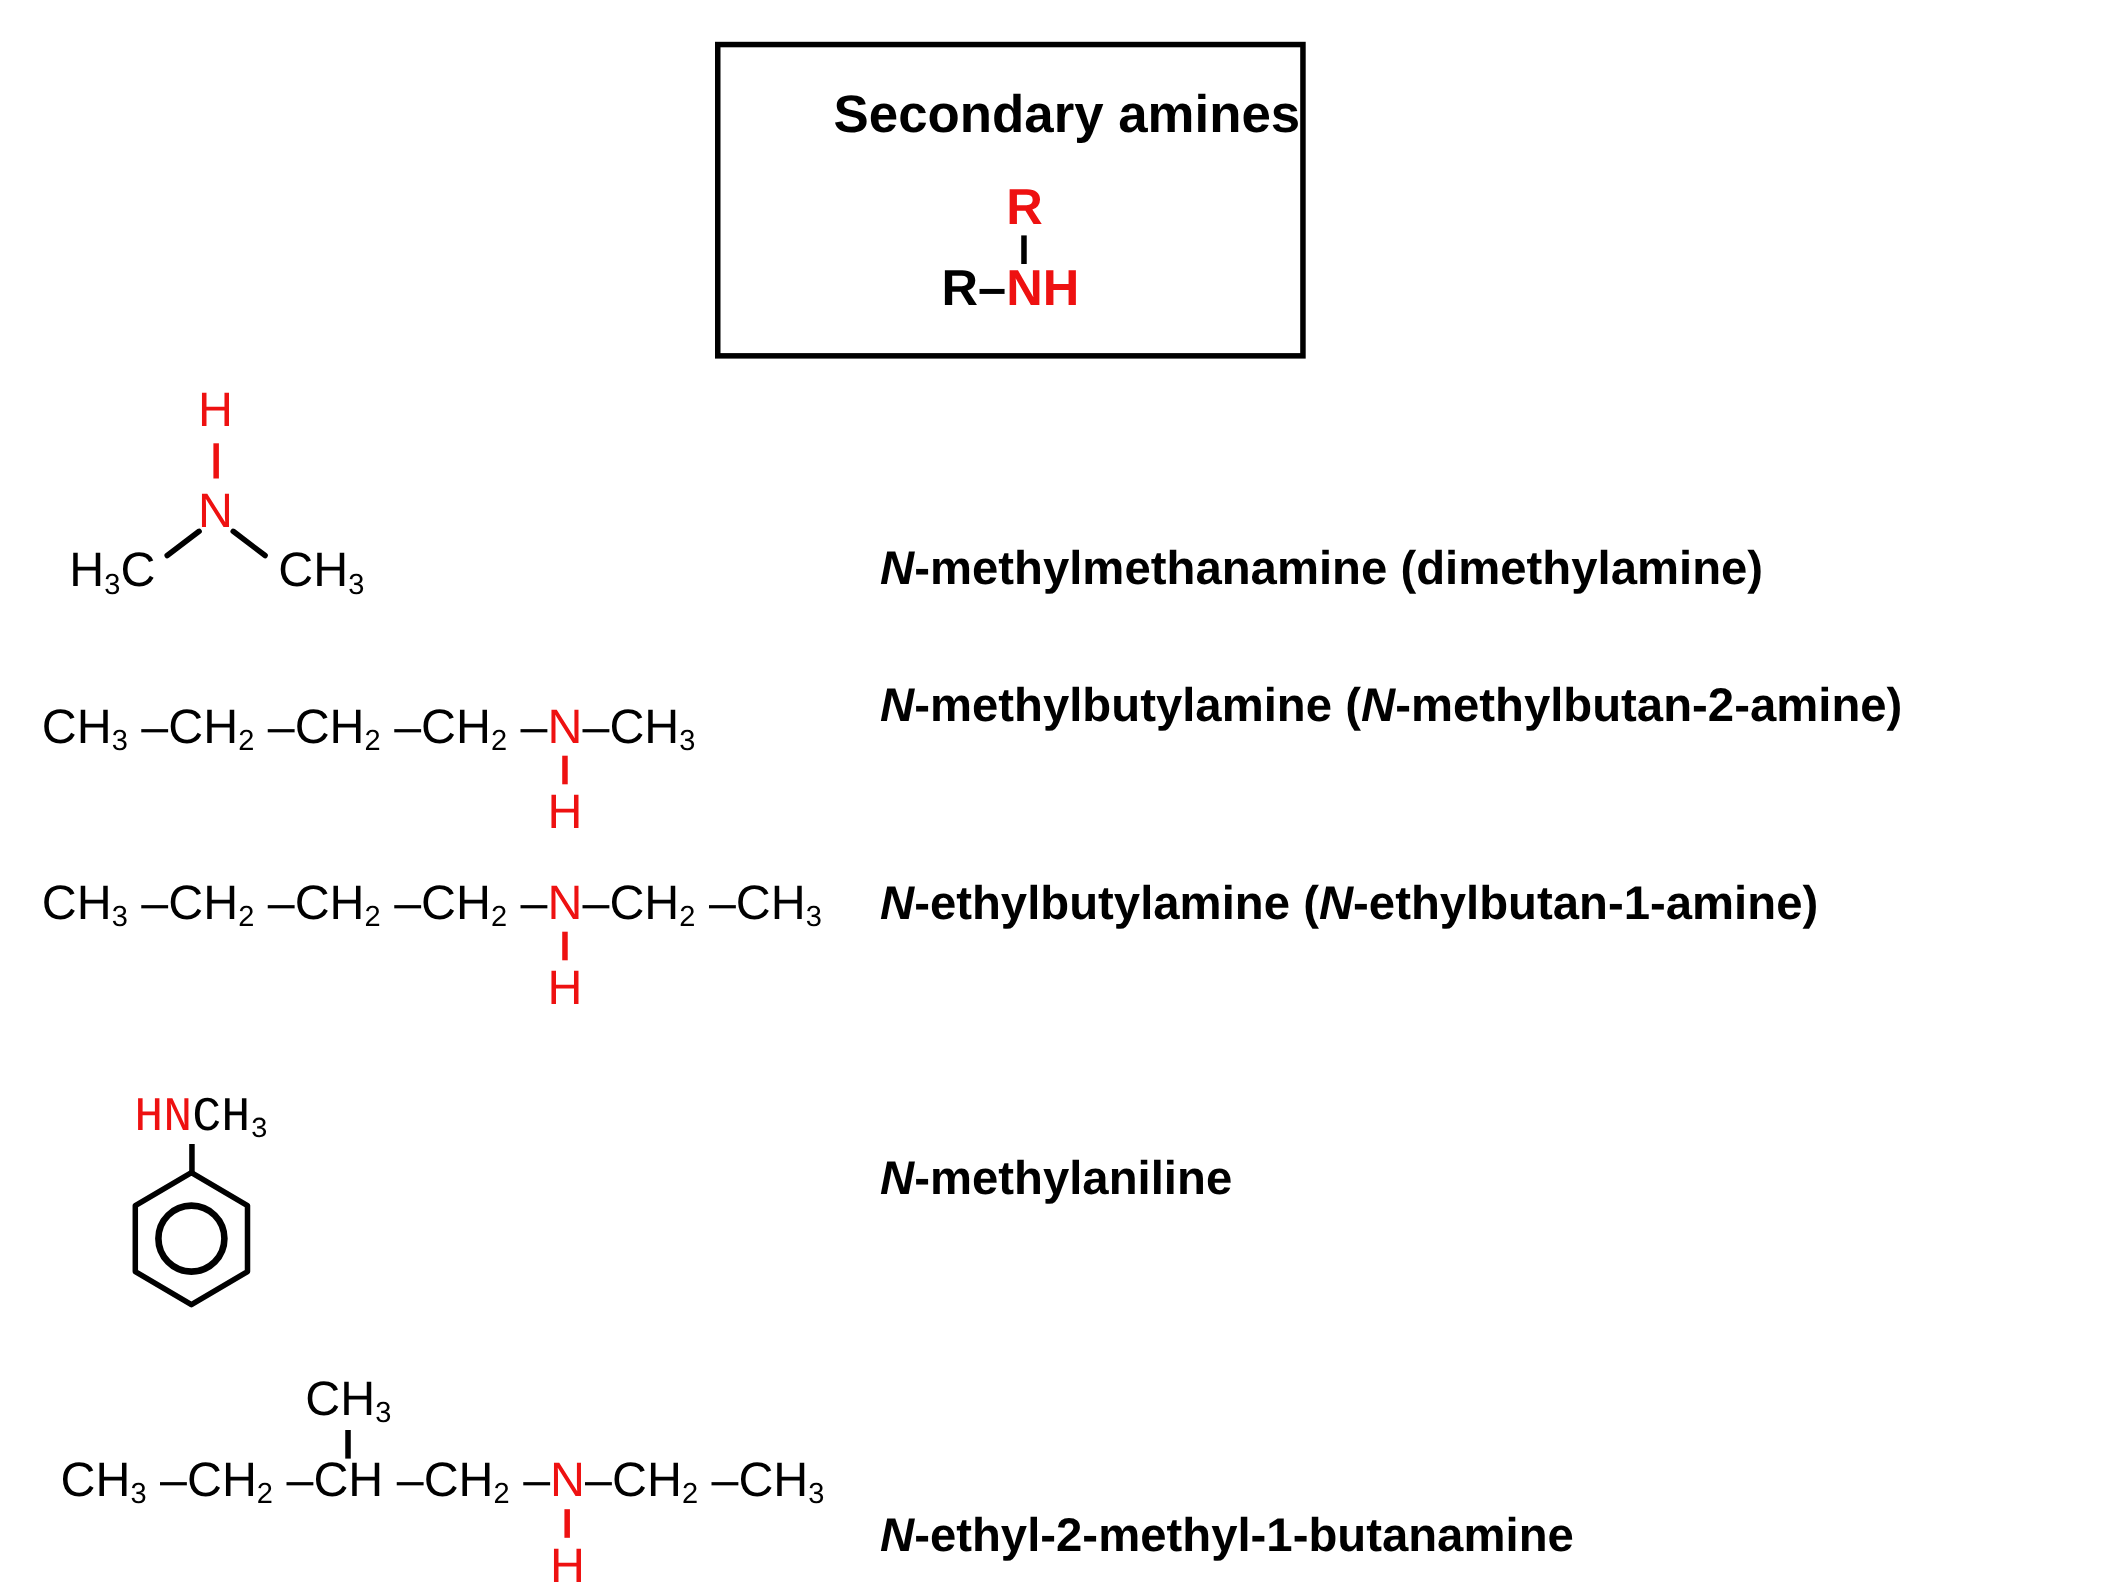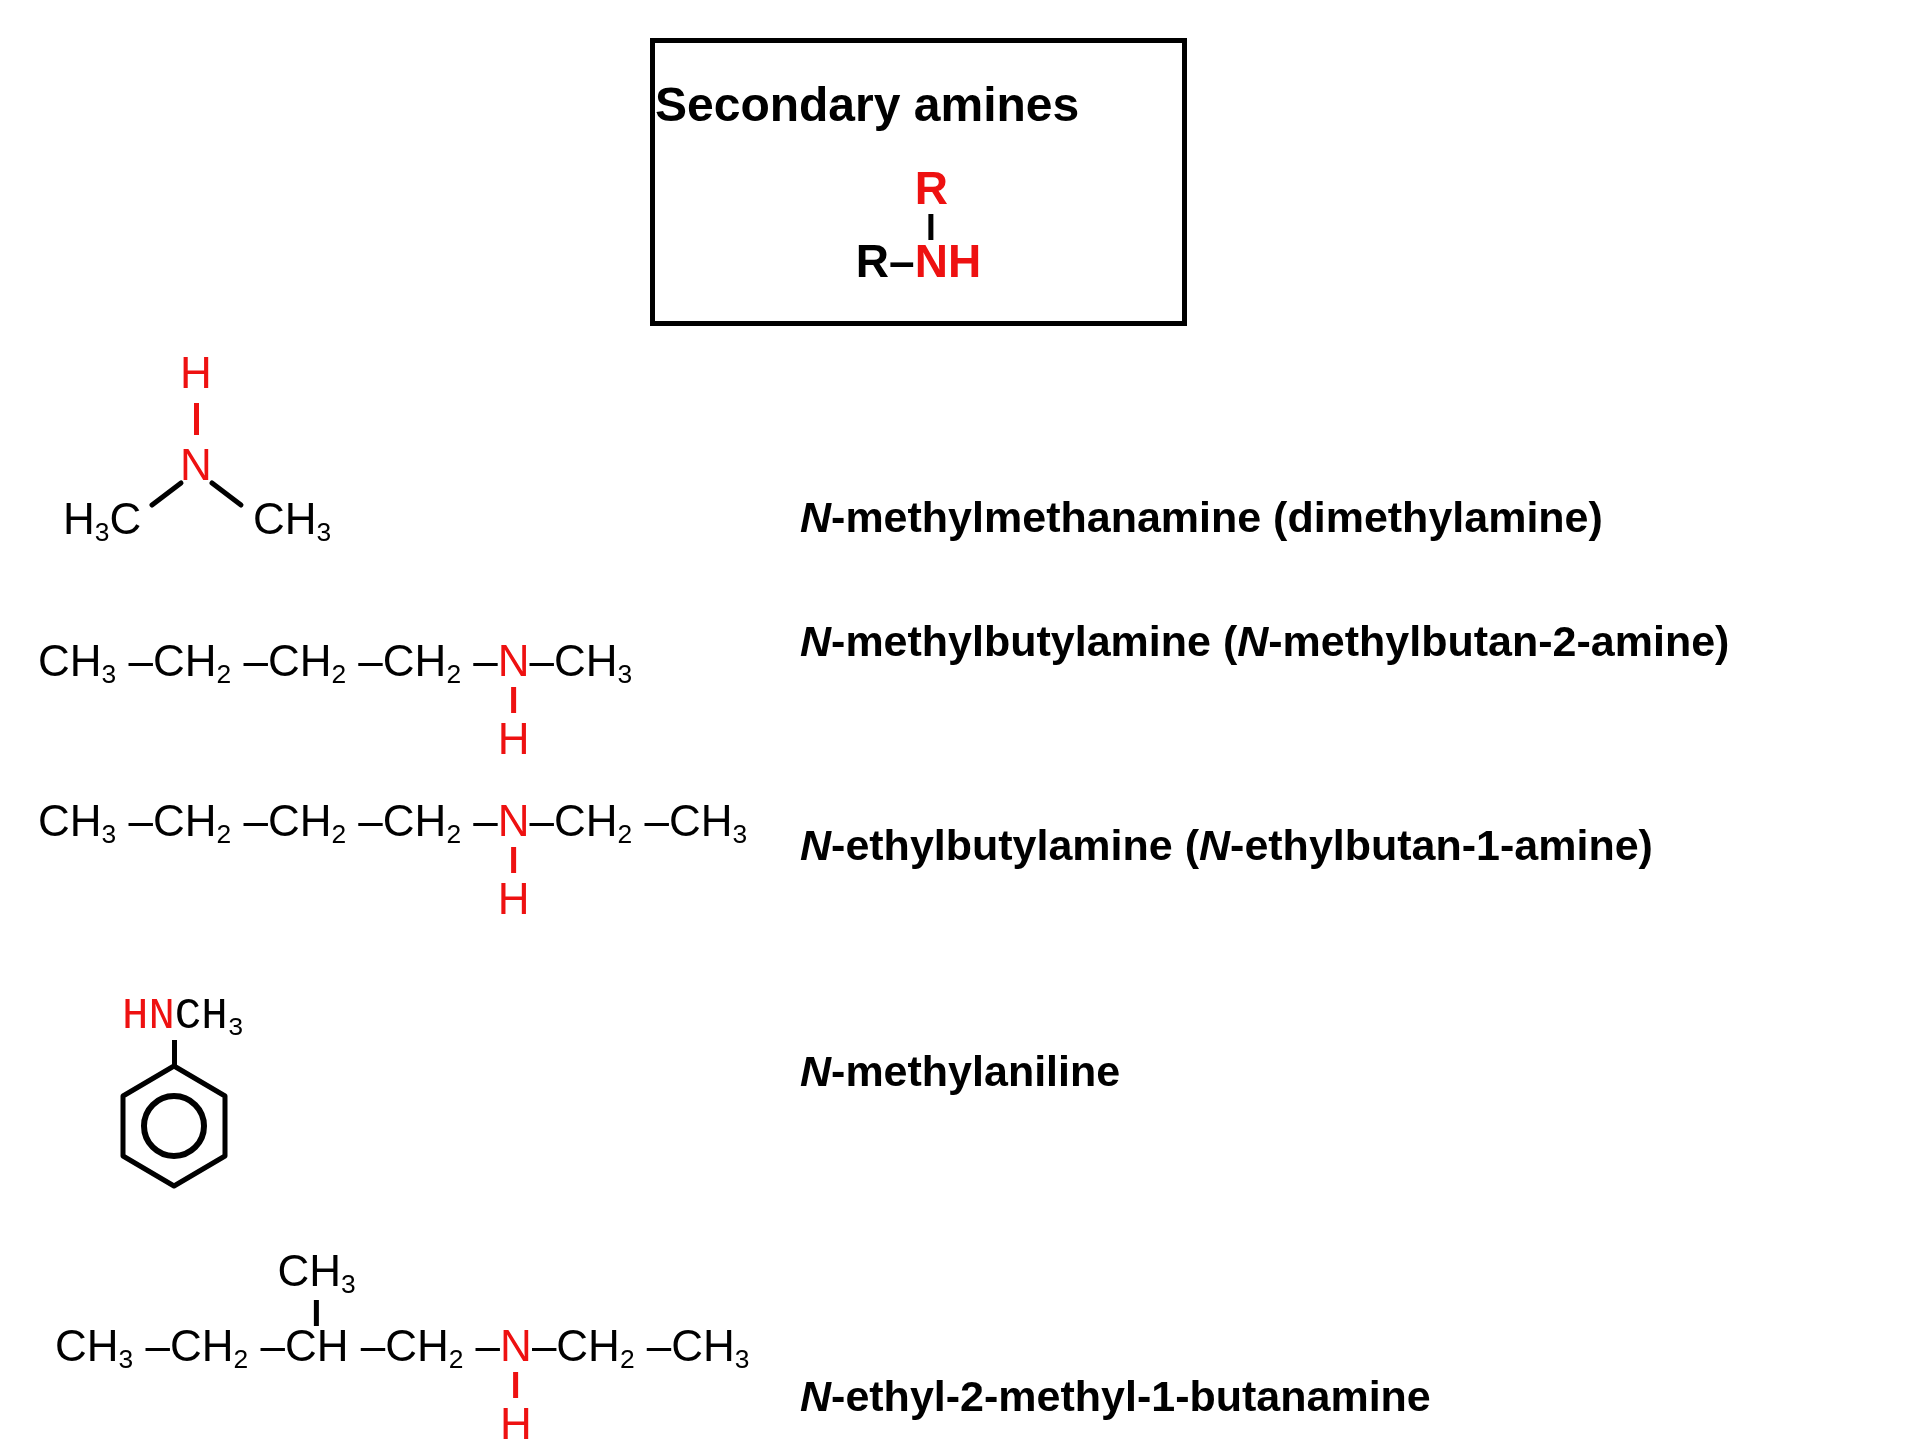--- a/index.html
+++ b/index.html
@@ -54,21 +54,21 @@
 
   
   .amine-box{
     left:650px;top:38px;width:537px;height:288px;
     border:5px solid var(--ink);
     box-sizing:border-box;
     background:#ffffff;
   }
   .box-title{
     position:absolute;top:38px;left:0;width:100%;
-    text-align:left;
+    text-align:right;
     font-size:48px;font-weight:700;line-height:1;
   }
   .box-formula{
     position:absolute;top:195px;left:0;width:100%;
     text-align:center;
     font-size:46px;font-weight:700;
   }
   .box-formula .vbond{height:26px;}
 
   
@@ -119,21 +119,21 @@
         <span class="red h-label">H</span>
       </span></span><span class="tok">–CH<span class="sub">3</span></span></div>
 
 <div class="abs name-label" style="top:617px;"><span class="it">N</span><span>-methylbutylamine (</span><span class="it">N</span><span>-methylbutan-2-amine)</span></div>
 
 <div class="abs formula" style="left:38px;top:799px;"><span class="tok">CH<span class="sub">3</span></span><span class="tok"> –CH<span class="sub">2</span></span><span class="tok"> –CH<span class="sub">2</span></span><span class="tok"> –CH<span class="sub">2</span></span><span class="tok"> –</span><span class="red tok anchor">N<span class="below">
         <span class="vbond red-b"></span>
         <span class="red h-label">H</span>
       </span></span><span class="tok">–CH<span class="sub">2</span></span><span class="tok"> –CH<span class="sub">3</span></span></div>
 
-<div class="abs name-label" style="top:797px;margin-top:24px;"><span class="it">N</span><span>-ethylbutylamine (</span><span class="it">N</span><span>-ethylbutan-1-amine)</span></div>
+<div class="abs name-label" style="top:797px;"><span class="it">N</span><span>-ethylbutylamine (</span><span class="it">N</span><span>-ethylbutan-1-amine)</span></div>
 
 <div class="abs s4 formula">
   <div class="head"><span class="red tok">HN</span><span class="tok">CH<span class="sub">3</span></span></div>
   <div class="vbond nbond"></div>
   <svg width="240" height="150" viewBox="0 0 240 150">
     <polygon points="64,6 115,36 115,96 64,126 13,96 13,36" fill="none" stroke="#000" stroke-width="5" stroke-linejoin="round"></polygon>
     <circle cx="64" cy="66" r="30" fill="none" stroke="#000" stroke-width="6"></circle>
   </svg>
 </div>
 

